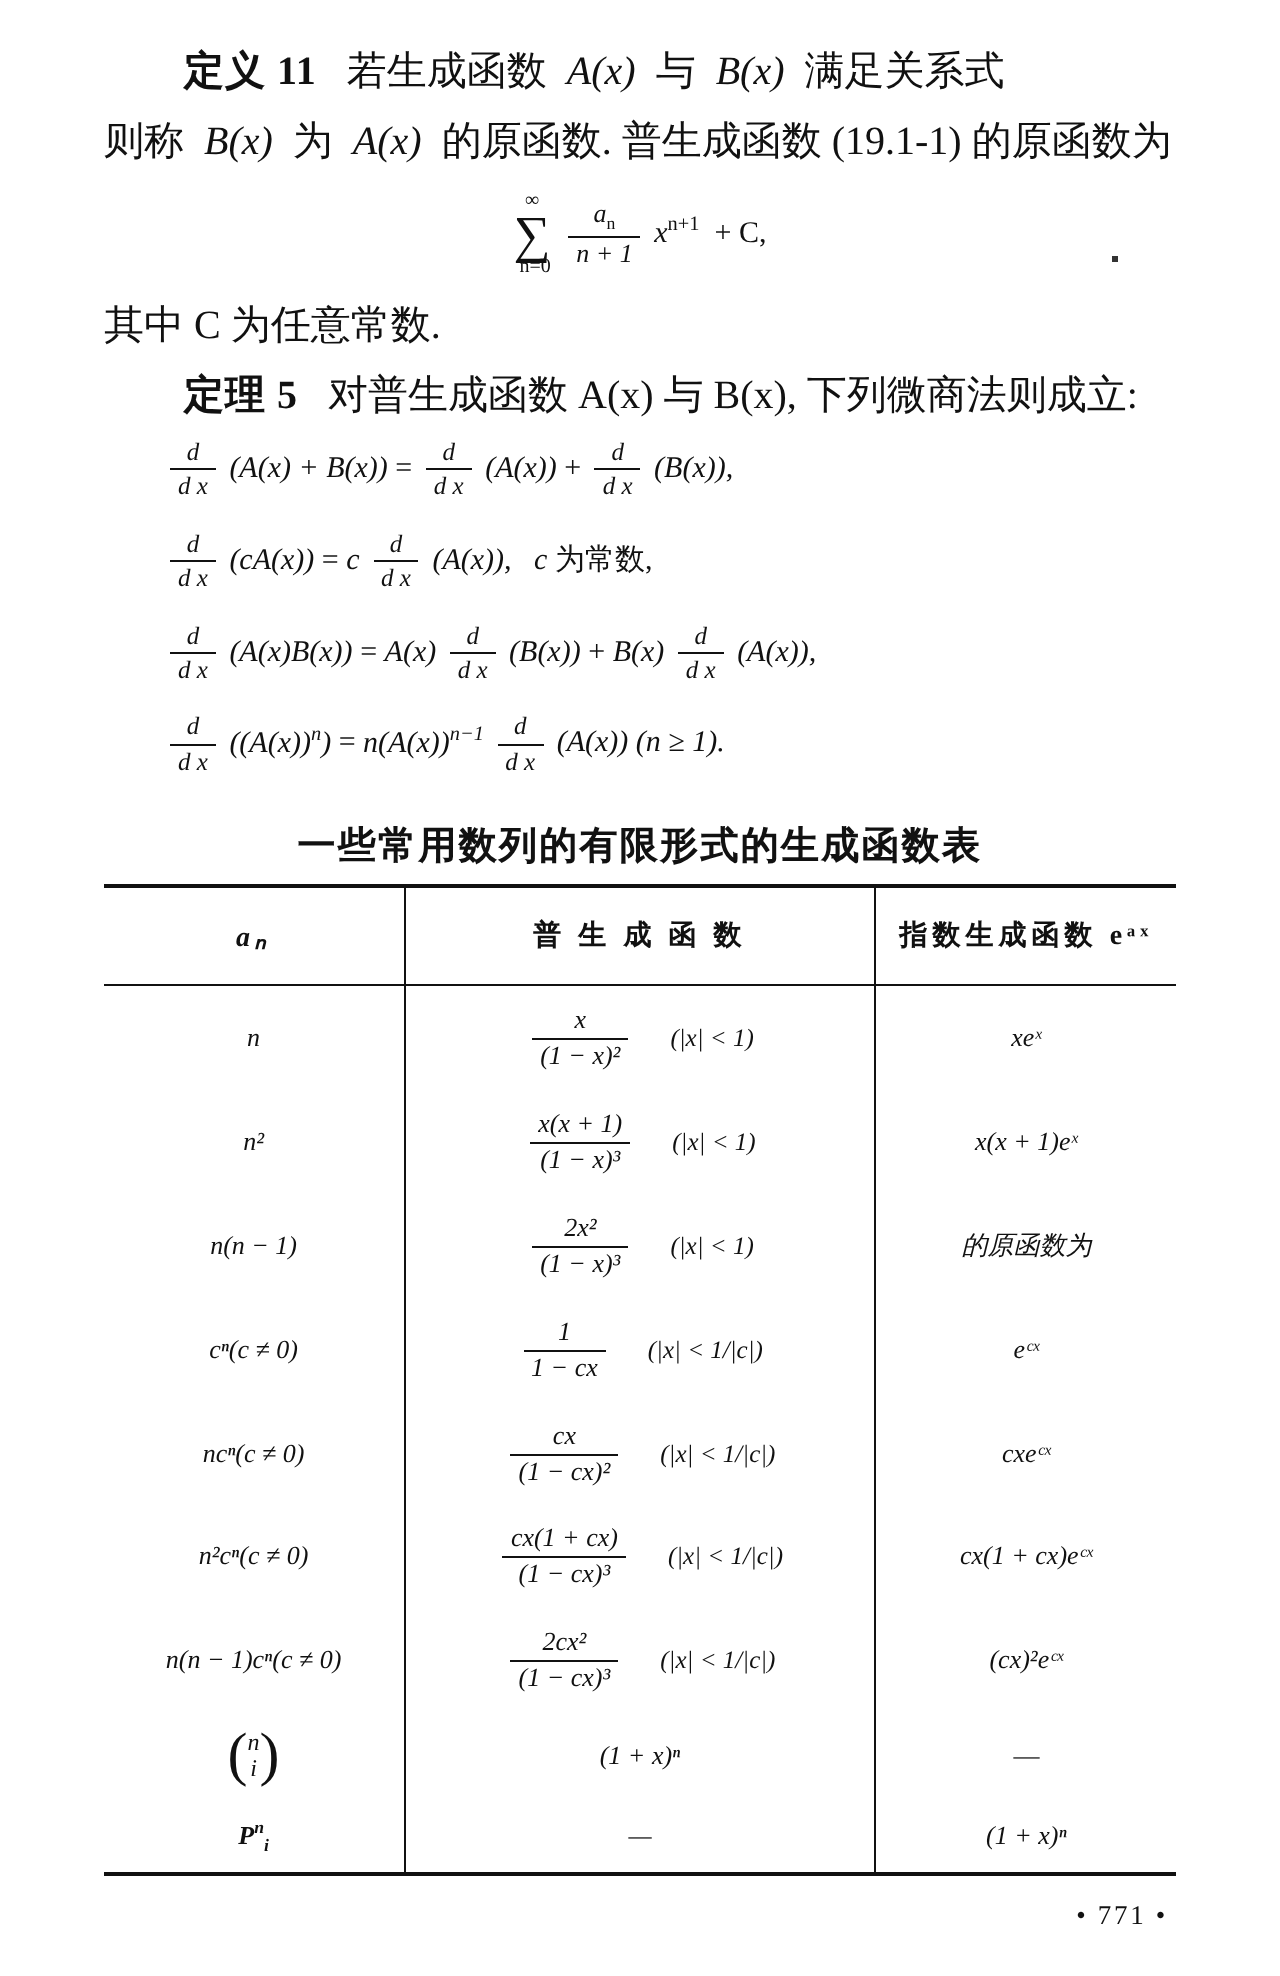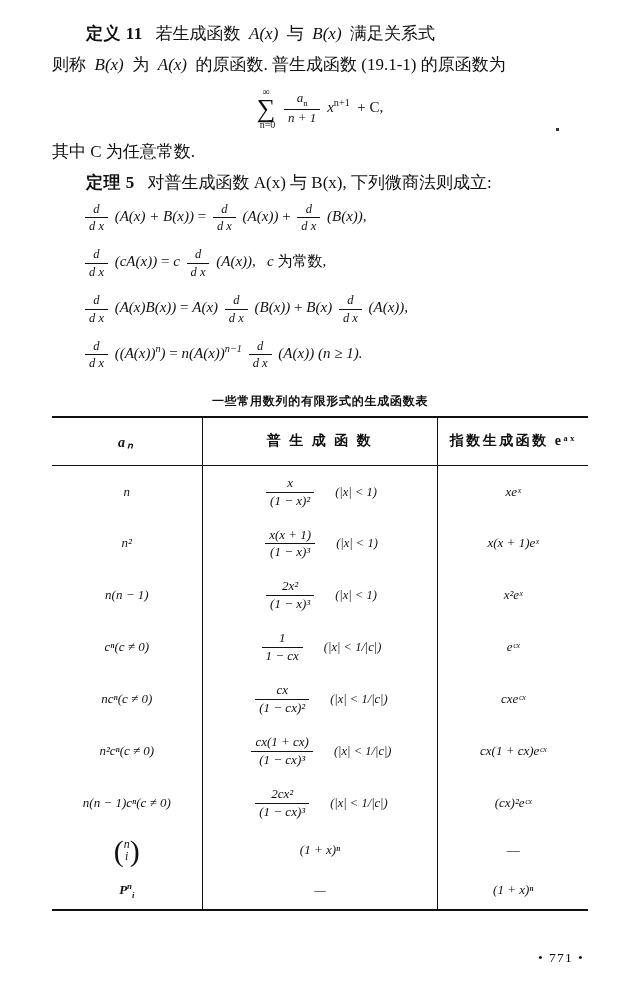--- a/index.html
+++ b/index.html
@@ -19,21 +19,21 @@
     position: relative;
     width: 640px;
     height: 988px;
     padding: 0;
     box-sizing: border-box;
   }
   .content {
     padding: 22px 52px 0 52px;
   }
   .para {
-    font-size: 17px;
+    font-size: 20px;
     line-height: 1.45;
     margin: 0 0 6px 0;
   }
   .indent {
     text-indent: 2em;
   }
   .lbl {
     font-weight: bold;
     letter-spacing: 0.5px;
   }
@@ -88,21 +88,21 @@
     margin: 0 0 14px 0;
     font-size: 15px;
     padding-left: 30px;
   }
   .eqline .frac .num, .eqline .frac .den { font-size: 12.5px; }
 
   
   .tbl-title {
     text-align: center;
     font-weight: bold;
-    font-size: 12px;
+    font-size: 19px;
     letter-spacing: .06em;
     margin: 22px 0 6px 0;
   }
   table.gf {
     width: 100%;
     border-collapse: collapse;
     font-size: 13px;
   }
   table.gf th, table.gf td {
     text-align: center;
@@ -325,21 +325,21 @@
         <td class="body col-a"><span class="mi">n(n − 1)</span></td>
         <td class="body col-b">
           <span class="gfcell">
             <span class="frac">
               <span class="num mi">2x²</span>
               <span class="den mi">(1 − x)³</span>
             </span>
             <span class="cond mi">(|x| &lt; 1)</span>
           </span>
         </td>
-        <td class="body col-c"><span class="mi">x²eˣ</span></td>
+        <td class="body col-c"><span class="mi">的原函数为</span></td>
       </tr>
 
       <tr class="cellrow">
         <td class="body col-a"><span class="mi">cⁿ(c ≠ 0)</span></td>
         <td class="body col-b">
           <span class="gfcell">
             <span class="frac">
               <span class="num mi">1</span>
               <span class="den mi">1 − cx</span>
             </span>

